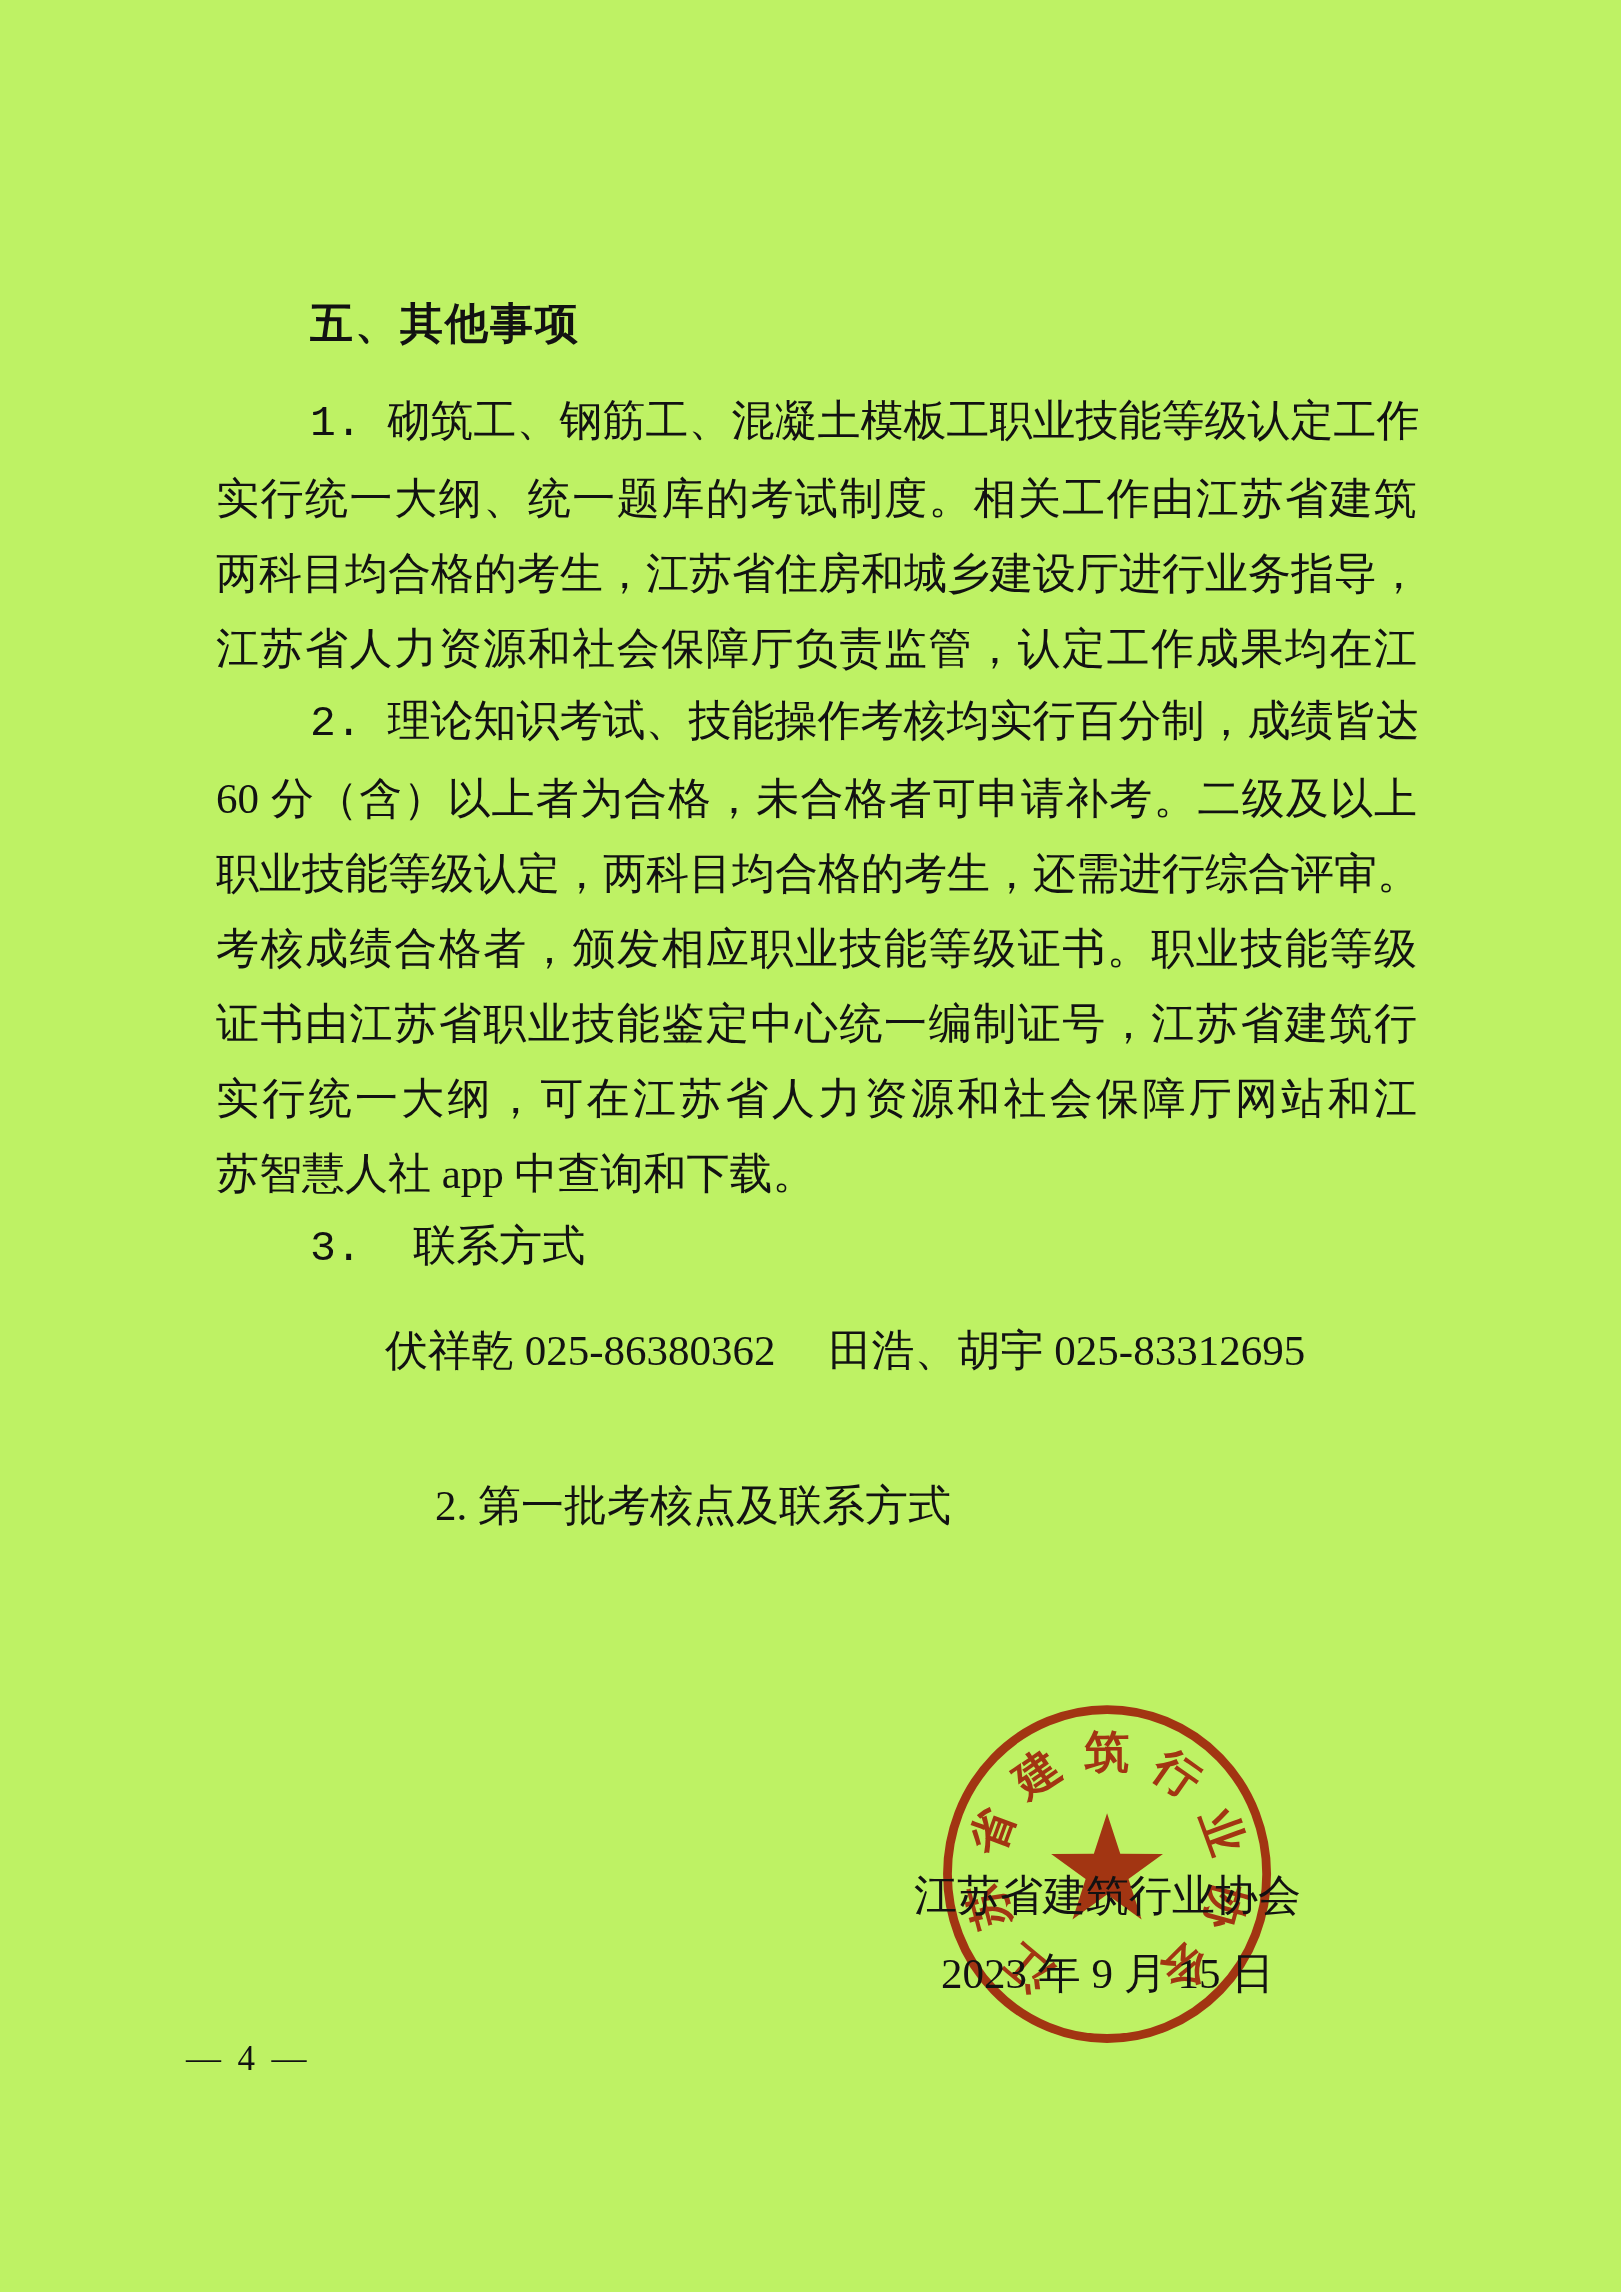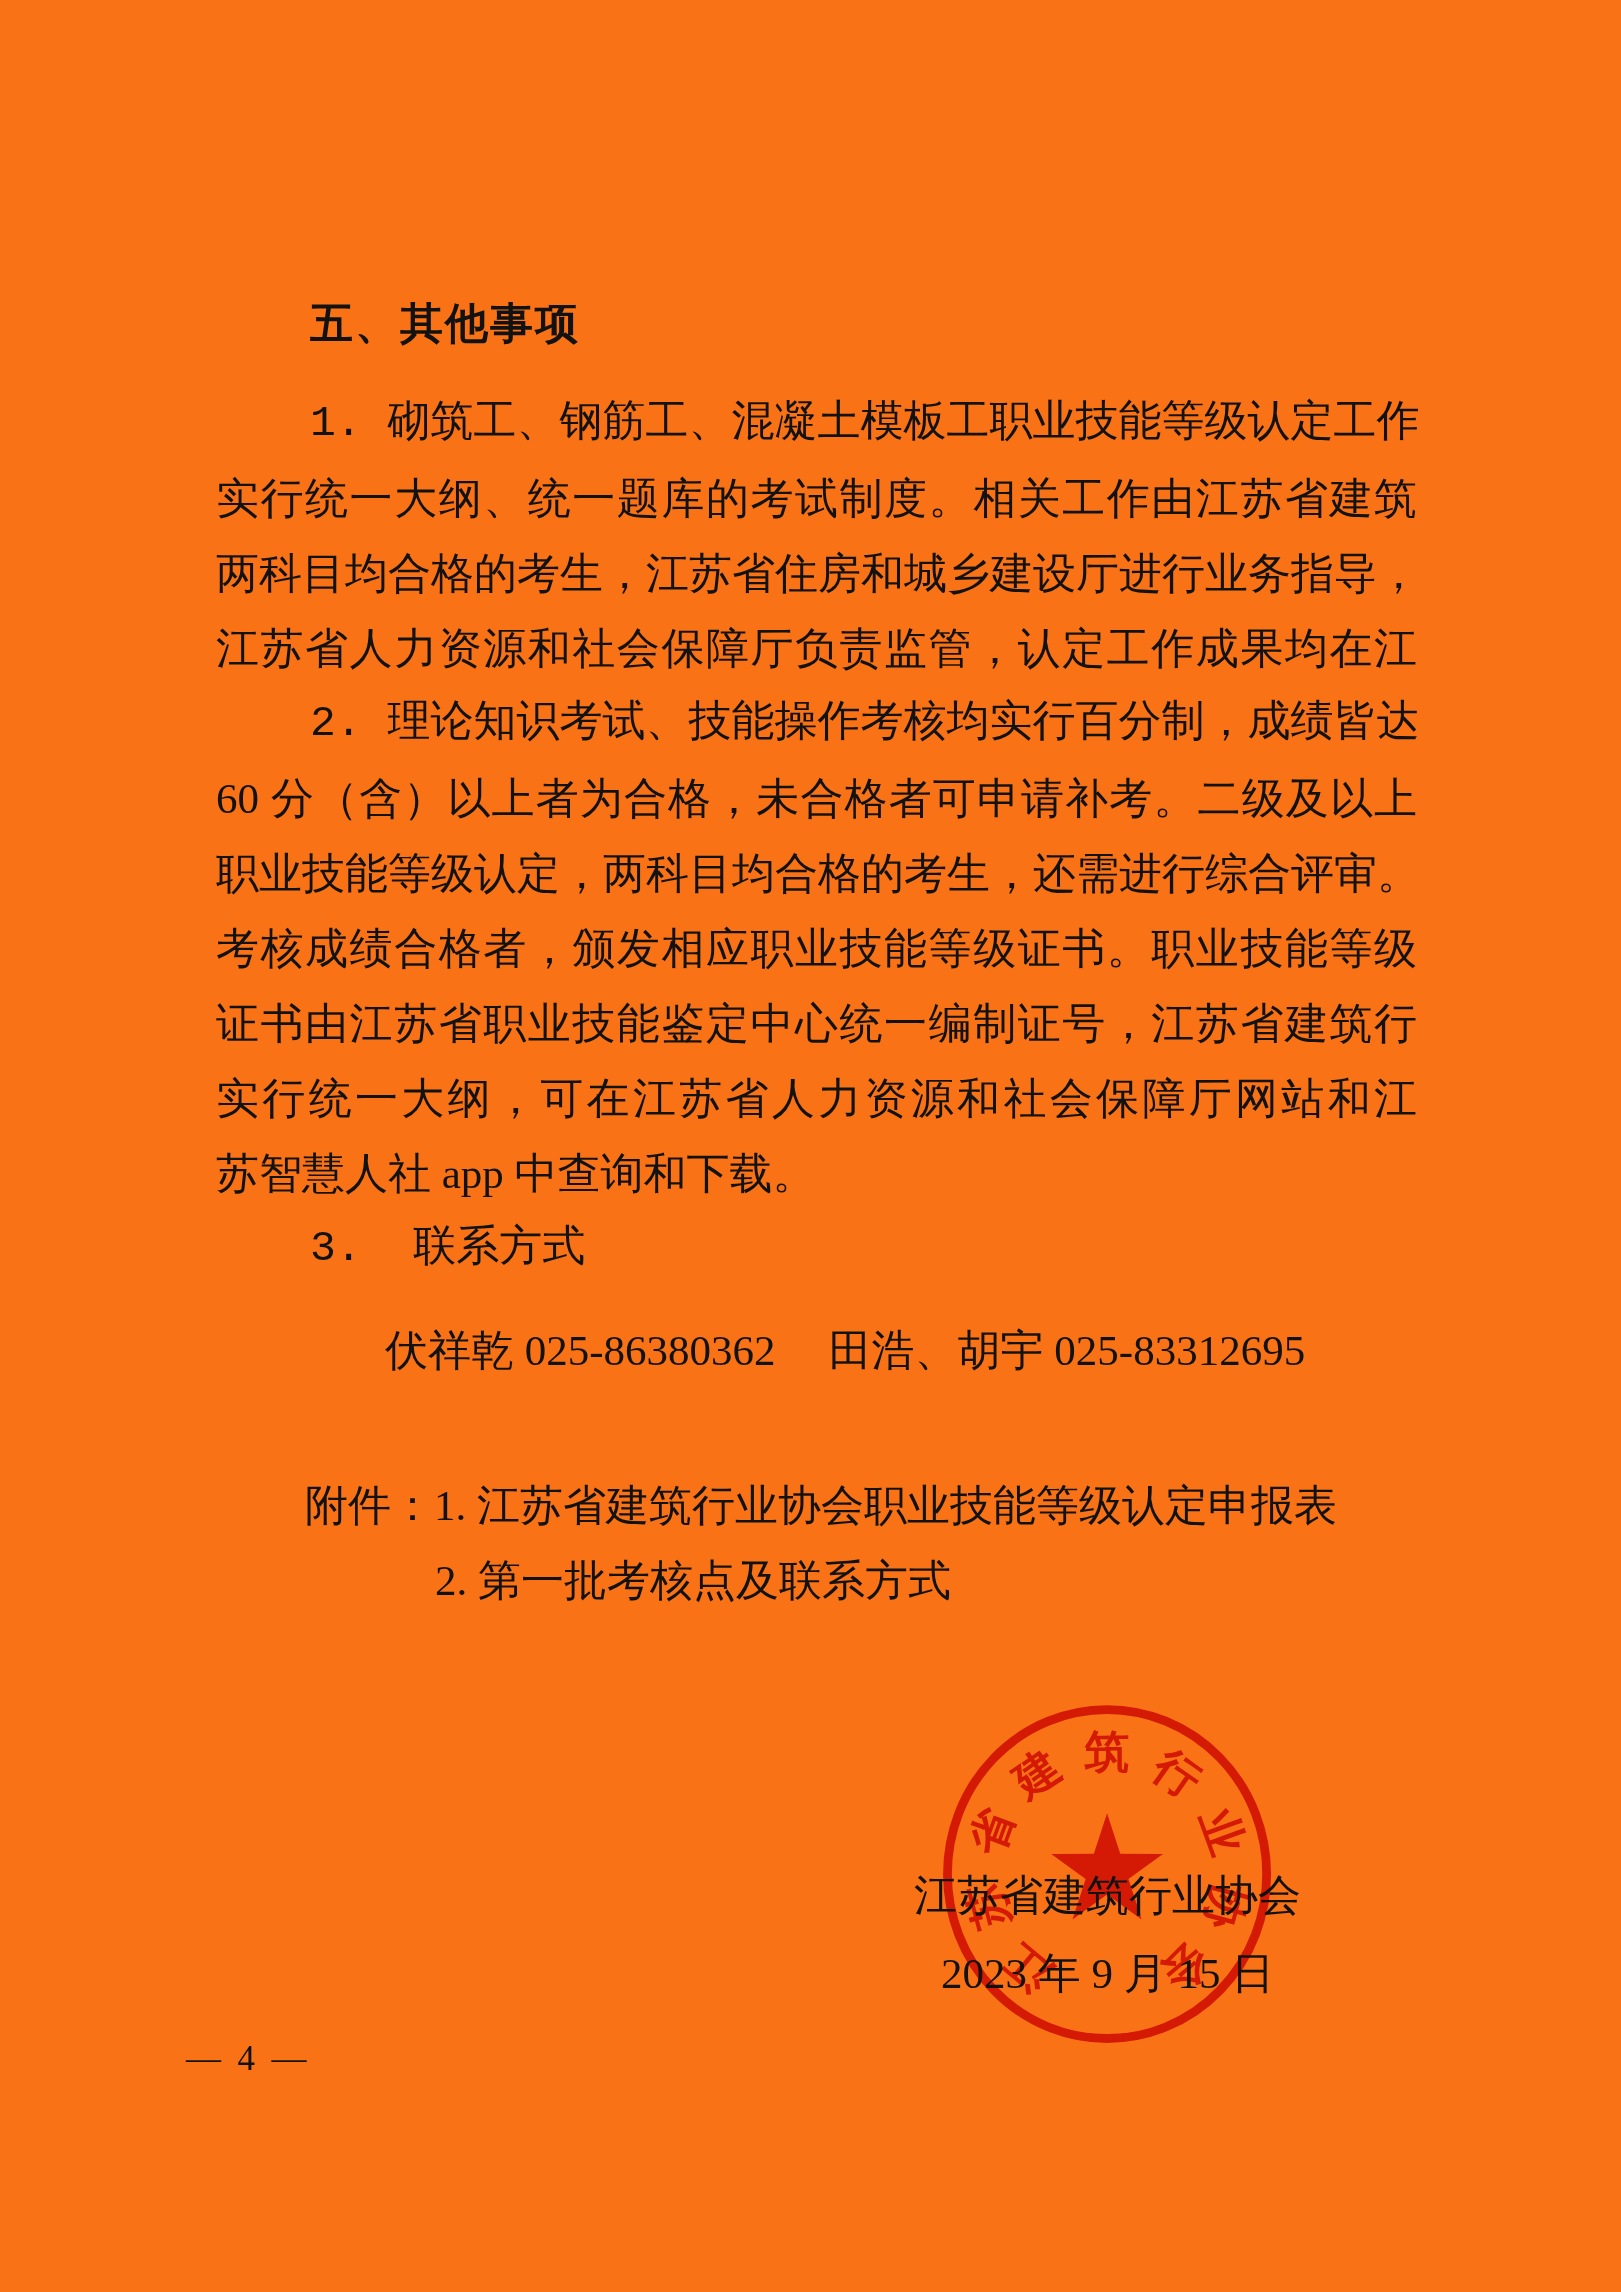--- a/index.html
+++ b/index.html
@@ -1,20 +1,20 @@
 <!DOCTYPE html>
 <html><head>
 <meta charset="utf-8">
 <style>
   html,body{margin:0;padding:0;background:#ffffff;}
   .page{
     position:relative;
     width:1621px;
     height:2293px;
-    background:#f97316;
+    background:#bef264;
     overflow:hidden;
     font-family:"Liberation Serif","DejaVu Serif",serif;
     color:#121212;
   }
   .content{
     position:absolute;
     left:216px;
     top:286px;
     width:1201px;
     font-size:43px;
@@ -98,21 +98,20 @@
     </div>
 
     <div class="line indent ll">3.&nbsp;&nbsp;联系方式</div>
 
     <div class="contact-row">
       <span>伏祥乾 025-86380362</span>
       <span>田浩、胡宇 025-83312695</span>
     </div>
 
     <div class="attachments">
-      <div class="att-line1">附件：1.&nbsp;江苏省建筑行业协会职业技能等级认定申报表</div>
       <div class="att-line2">2.&nbsp;第一批考核点及联系方式</div>
     </div>
 
   </div>
 
   <svg class="seal" viewBox="0 0 390 430" xmlns="http://www.w3.org/2000/svg">
     <ellipse cx="192" cy="190" rx="163" ry="168" fill="none" stroke-width="9" stroke="#d6281c"></ellipse>
     <path d="M192,128 L205.5,169.4 L249.1,169.5 L213.9,195.1 L227.3,236.5 L192,211 L156.7,236.5 L170.1,195.1 L134.9,169.5 L178.5,169.4 Z" fill="#d6281c"></path>
     <g id="seal-arc" font-family="Liberation Serif, DejaVu Serif, serif" font-size="46" font-weight="bold" text-anchor="middle" fill="#d6281c">
         <text x="0" y="0" dominant-baseline="central" transform="translate(111.7 285.8) rotate(-140.0)">江</text>

